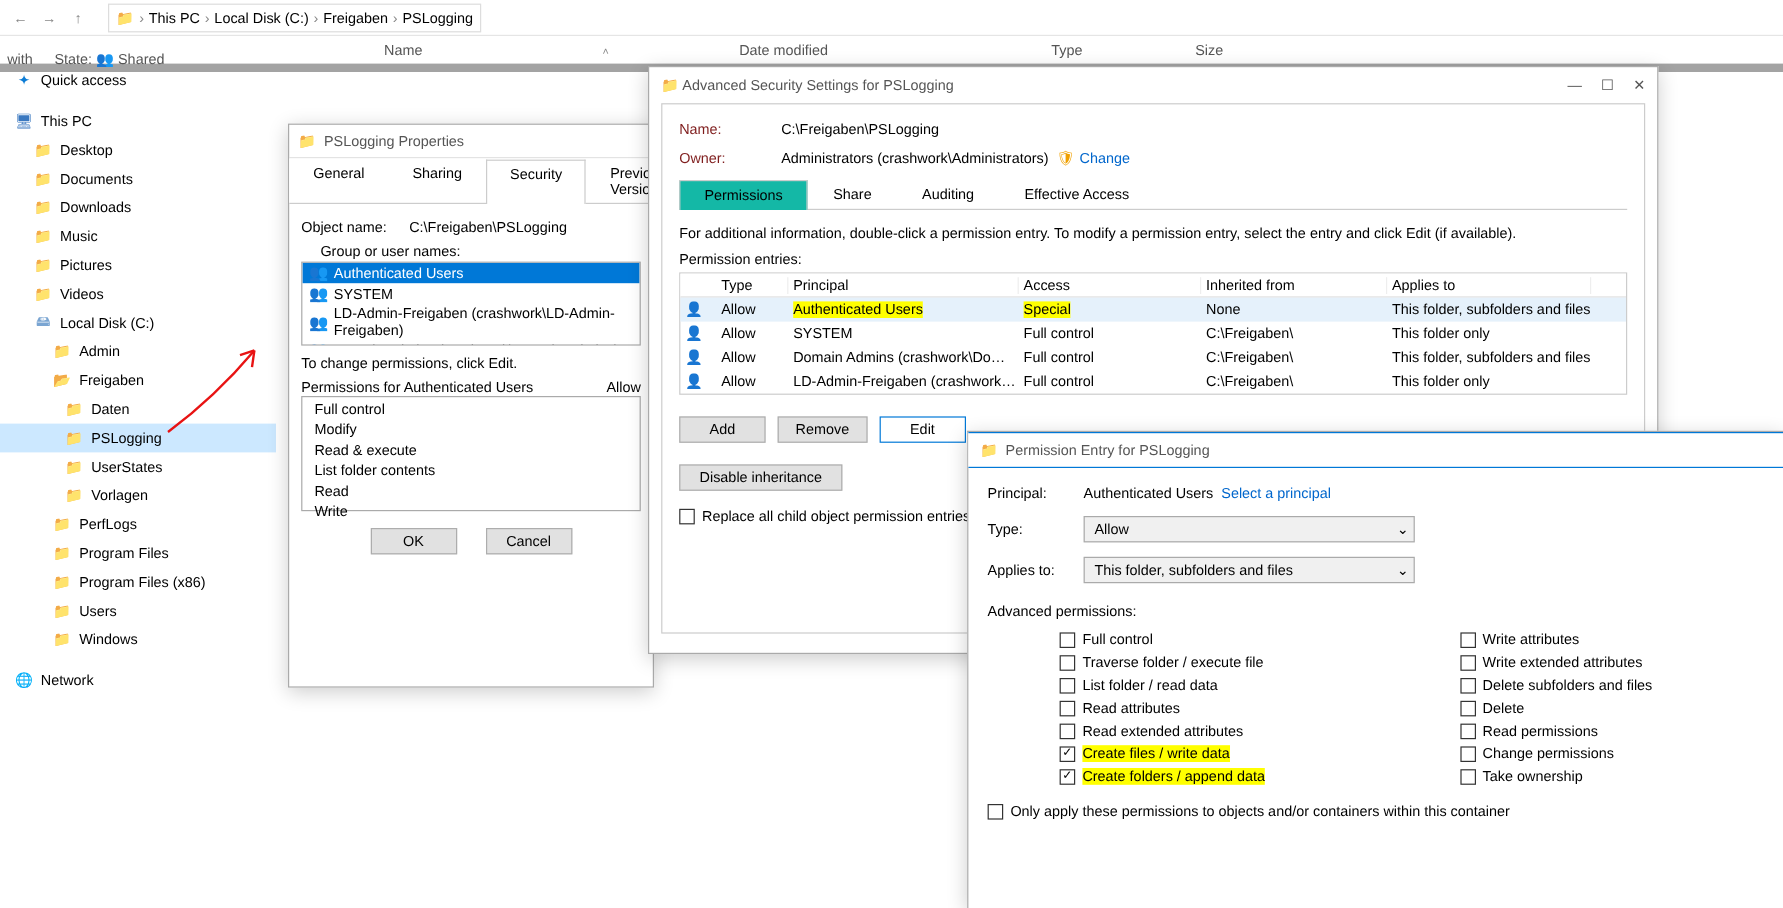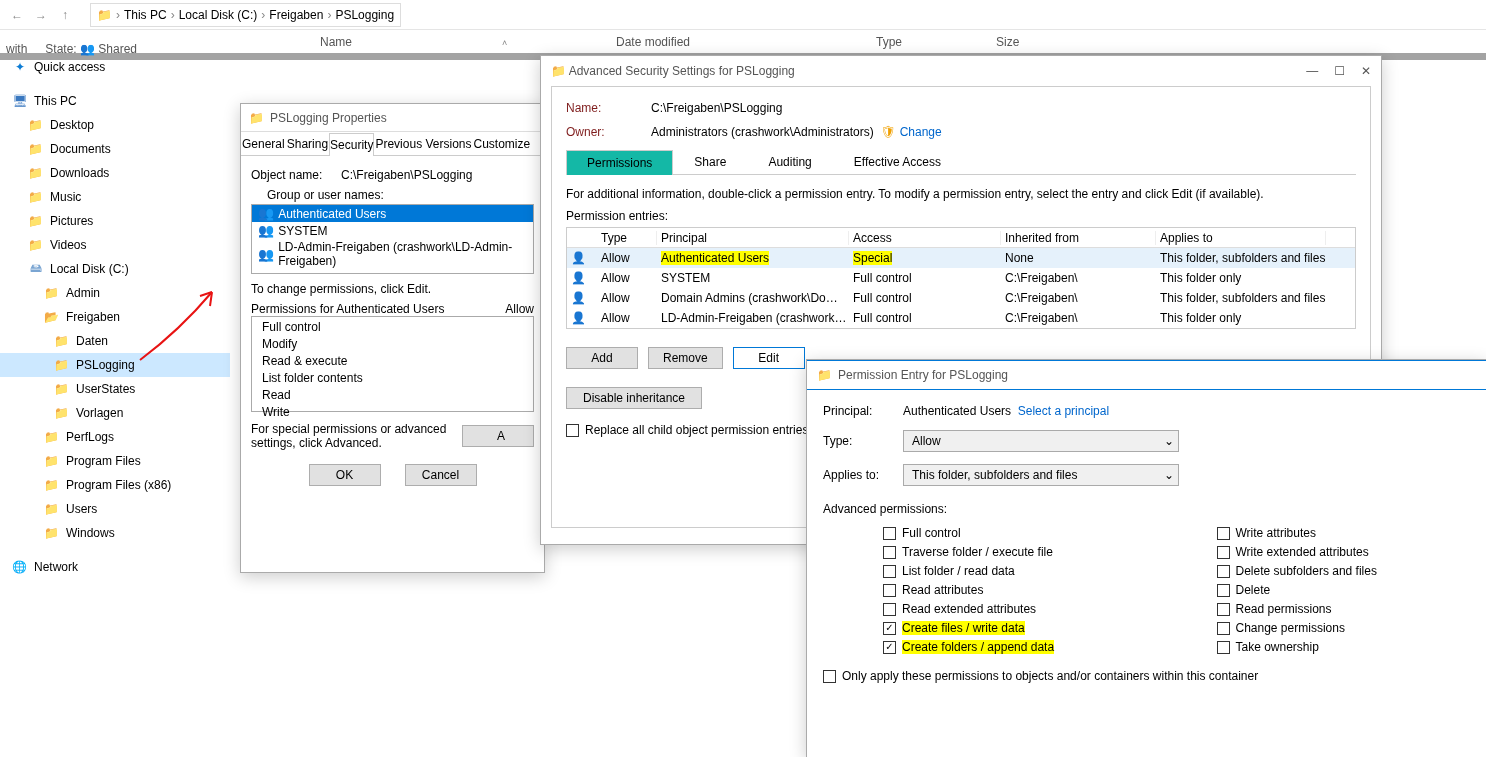--- a/index.html
+++ b/index.html
@@ -36,21 +36,21 @@
 
 
 .red-arrow { position: absolute; pointer-events: none; }
 
 
 .dlg { position: absolute; background: #fff; border: 1px solid #aaa; box-shadow: 0 4px 16px rgba(0,0,0,.2); }
 
 .dlg-props { left: 240px; top: 103px; width: 305px; height: 470px; }
 .dlg-title { height: 28px; display: flex; align-items: center; padding-left: 8px; gap: 6px; color: #555; border-bottom: 1px solid #ddd; }
 .tabs { display: flex; background: #fff; border-bottom: 1px solid #ccc; }
-.tabs .tab { padding: 4px 0; border: 1px solid transparent; border-bottom: none; cursor: default; }
+.tabs .tab { padding: 4px 19px; border: 1px solid transparent; border-bottom: none; cursor: default; }
 .tabs .tab.active { border-color: #ccc; background: #fff; position: relative; top: 1px; }
 .dlg-body { padding: 8px 10px; }
 .row-line { display: flex; align-items: center; margin: 4px 0; }
 .row-line .lbl { width: 90px; }
 .listbox { border: 1px solid #aaa; height: 70px; overflow: hidden; margin-bottom: 8px; }
 .listbox .li { padding: 1px 6px; display: flex; align-items: center; gap: 4px; }
 .listbox .li.sel { background: #0078d7; color: #fff; }
 .grp-ico { color: #5b8; font-size: 13px; }
 .perm-header { display: flex; justify-content: space-between; margin: 6px 0 0; }
 .perm-box { border: 1px solid #aaa; height: 96px; padding: 2px 10px; }
@@ -277,24 +277,20 @@
       <span>Allow</span>
     </div>
     <div class="perm-box" id="permlist">
         <div>Full control</div>
         <div>Modify</div>
         <div>Read &amp; execute</div>
         <div>List folder contents</div>
         <div>Read</div>
         <div>Write</div>
       </div>
-    <div class="adv-row" style="margin-top:10px">
-      <span style="max-width:200px">For special permissions or advanced settings, click Advanced.</span>
-      <span class="btn" style="overflow:hidden;width:16px;padding:3px 0 3px 6px">A</span>
-    </div>
     <div class="btn-row">
       <div class="btn">OK</div>
       <div class="btn">Cancel</div>
     </div>
   </div>
 </div>
 
 <div class="dlg dlg-adv">
   <div class="titlebar">
     <span><span class="ico-folder">📁</span> <span>Advanced Security Settings for PSLogging</span></span>

